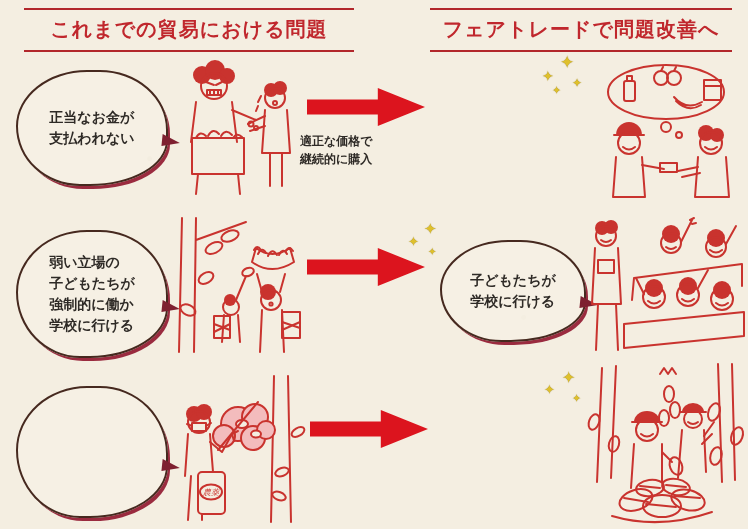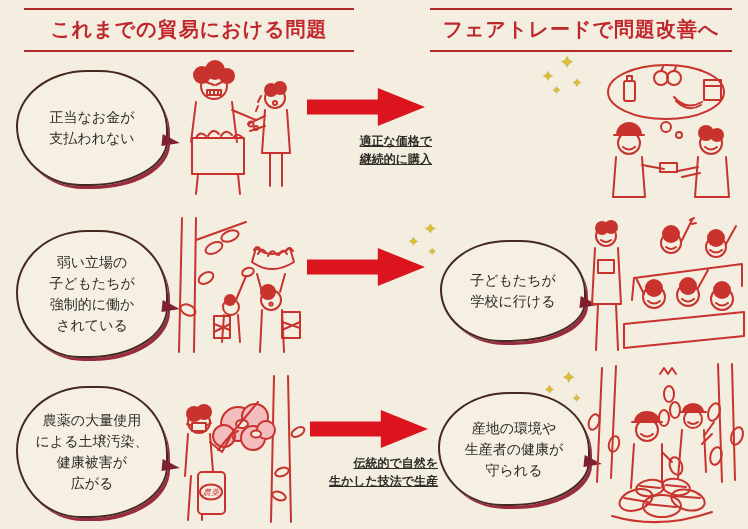--- a/index.html
+++ b/index.html
@@ -22,33 +22,33 @@
 
   .bubble{
     position:absolute;
     border:2px solid #46291f;
     border-radius:50% 48% 55% 45% / 52% 55% 42% 55%;
     box-shadow:3px 4px 0 -1px #9a2b3f;
     display:flex;align-items:center;justify-content:center;
     background:rgba(248,243,232,.55);
   }
   .bubble .txt{
-    white-space:pre-line;text-align:center;
-    font-size:14px;line-height:1.5;font-weight:400;color:#2e2a26;
+    white-space:pre-line;
+    font-size:14px;line-height:1.5;font-weight:700;color:#2e2a26;
     padding:4px 8px;
   }
   .tail{
     position:absolute;right:-14px;top:56%;
     width:0;height:0;
     border-top:7px solid transparent;border-bottom:5px solid transparent;
     border-left:18px solid #7e2030;
     transform:rotate(6deg);
   }
 
-  .arrowgrp{position:absolute;text-align:right;text-decoration:underline;}
+  .arrowgrp{position:absolute;text-align:left;}
   .arrow{
     width:118px;height:38px;margin:0 auto;background:#dc141e;
     clip-path:polygon(0 30%,60% 30%,60% 0,100% 50%,60% 100%,60% 70%,0 70%);
   }
   .arrowcap{
     margin-top:6px;font-size:12px;font-weight:600;color:#2e2a26;
     white-space:pre-line;line-height:1.5;
   }
 
   .illus{position:absolute;font-style:italic;}
@@ -154,21 +154,21 @@
         <path d="M120,112 L100,116 M122,118 L104,122"></path>
       </g>
     </svg>
   </div>
 
   <div class="bubble" style="left:16px;top:230px;width:148px;height:124px;">
     <span class="tail"></span>
     <div class="txt">弱い立場の
 子どもたちが
 強制的に働か
-されている</div>
+学校に行ける</div>
   </div>
 
   <div class="illus" style="left:158px;top:212px;">
     <svg width="150" height="143" viewBox="0 0 150 143" fill="none" stroke="#c9332e" stroke-width="2">
       <g>
         <path d="M24,6 L21,140 M38,6 L36,140 M38,28 L88,10"></path>
         <ellipse cx="56" cy="36" rx="9" ry="5" transform="rotate(-25 56 36)"></ellipse>
         <ellipse cx="72" cy="24" rx="9" ry="5" transform="rotate(-20 72 24)"></ellipse>
         <ellipse cx="48" cy="66" rx="8" ry="5" transform="rotate(-30 48 66)"></ellipse>
         <ellipse cx="30" cy="98" rx="8" ry="5" transform="rotate(25 30 98)"></ellipse>
@@ -248,24 +248,20 @@
         <path d="M122,76 L132,58"></path>
         <circle cx="146" cy="78" r="9" fill="#c9332e" stroke="none"></circle>
         <circle cx="146" cy="87" r="11"></circle>
           <path d="M140,91 q6,5 12,0"></path>
       </g>
     </svg>
   </div>
 
   <div class="bubble" style="left:16px;top:386px;width:148px;height:128px;">
     <span class="tail"></span>
-    <div class="txt">農薬の大量使用
-による土壌汚染、
-健康被害が
-広がる</div>
   </div>
 
   <div class="illus" style="left:158px;top:372px;">
     <svg width="150" height="152" viewBox="0 0 150 152" fill="none" stroke="#c9332e" stroke-width="2">
       <g>
         <path d="M116,4 L113,150 M130,4 L133,150"></path>
         <ellipse cx="124" cy="100" rx="7" ry="4" transform="rotate(-20 124 100)"></ellipse>
         <ellipse cx="121" cy="124" rx="7" ry="4" transform="rotate(20 121 124)"></ellipse>
         <ellipse cx="140" cy="60" rx="7" ry="4" transform="rotate(-30 140 60)"></ellipse>
       </g>
@@ -291,30 +287,22 @@
         <rect x="40" y="100" width="27" height="42" rx="4"></rect>
         <ellipse cx="53" cy="120" rx="11" ry="7.5"></ellipse>
         <text x="53" y="123" font-size="8" fill="#c9332e" stroke="none" text-anchor="middle">農薬</text>
         <path d="M33,104 L30,148 M44,142 L44,148"></path>
       </g>
     </svg>
   </div>
 
   <div class="arrowgrp" style="left:300px;top:410px;width:138px;">
     <div class="arrow"></div>
-    <div class="arrowcap">伝統的で自然を
-生かした技法で生産</div>
-  </div>
-
-  <div class="bubble" style="left:438px;top:392px;width:148px;height:110px;">
-    <span class="tail"></span>
-    <div class="txt">産地の環境や
-生産者の健康が
-守られる</div>
-  </div>
+  </div>
+
 
   <div class="sparkles" style="left:544px;top:368px;width:52px;height:52px;">
     <span class="sp" style="left:0;top:14px;font-size:13px;">✦</span>
     <span class="sp" style="left:18px;top:0;font-size:16px;">✦</span>
     <span class="sp" style="left:28px;top:24px;font-size:11px;">✦</span>
   </div>
 
   <div class="illus" style="left:574px;top:360px;">
     <svg width="172" height="168" viewBox="0 0 172 168" fill="none" stroke="#c9332e" stroke-width="2">
       <g>

